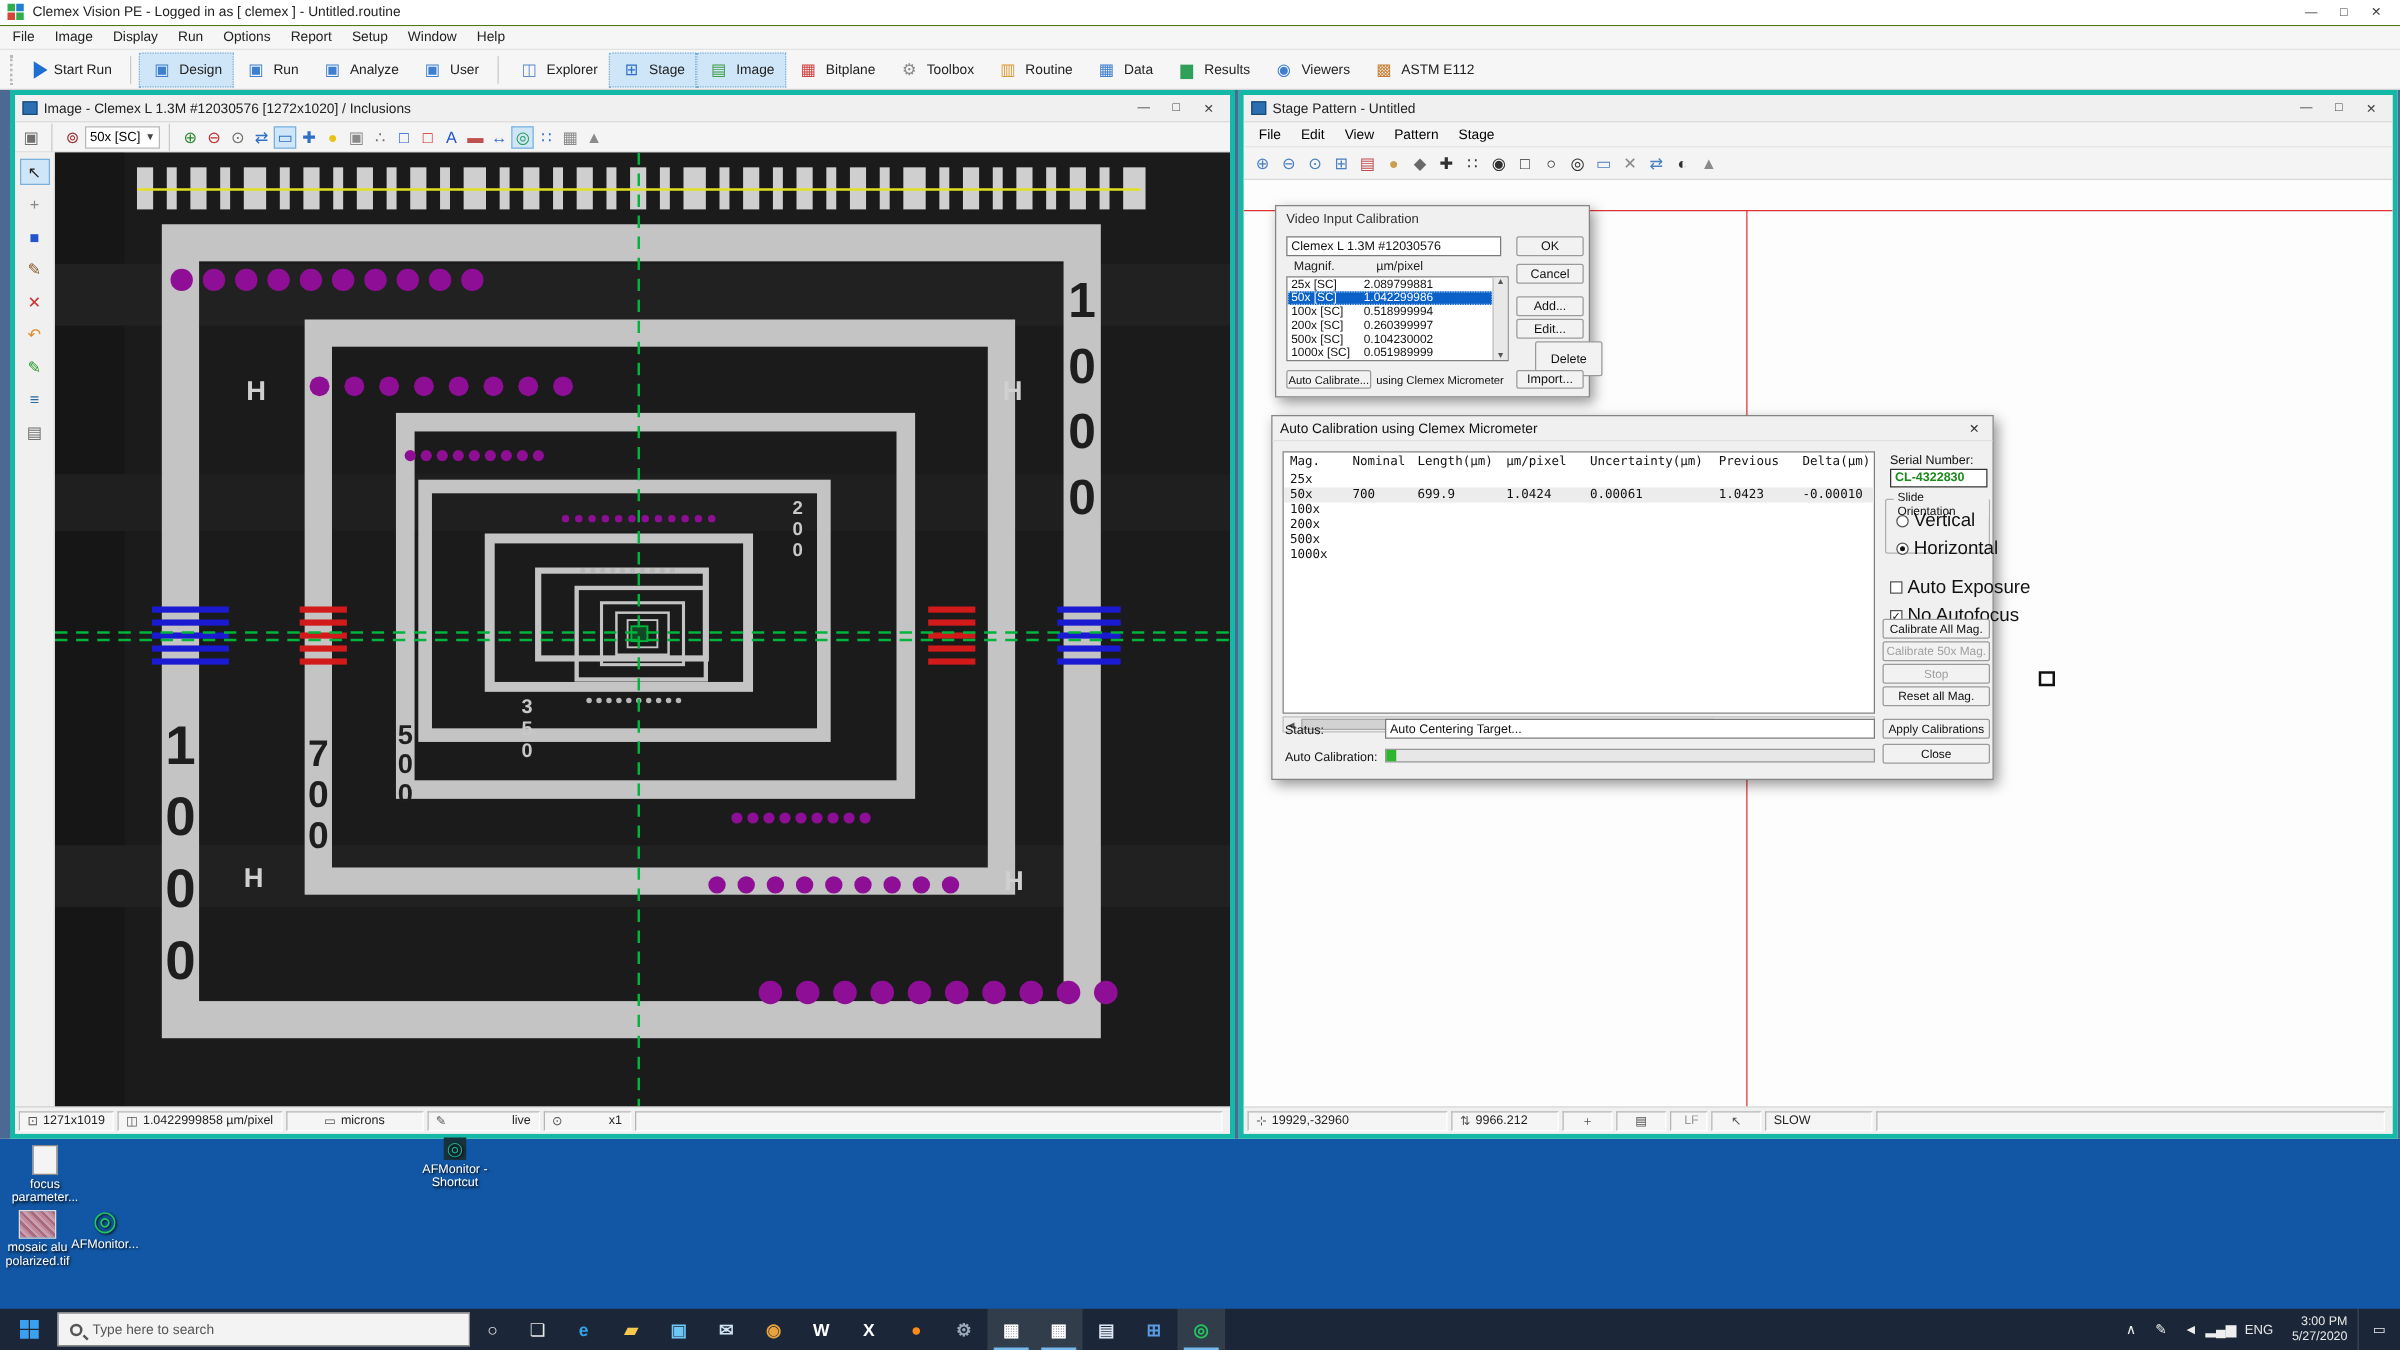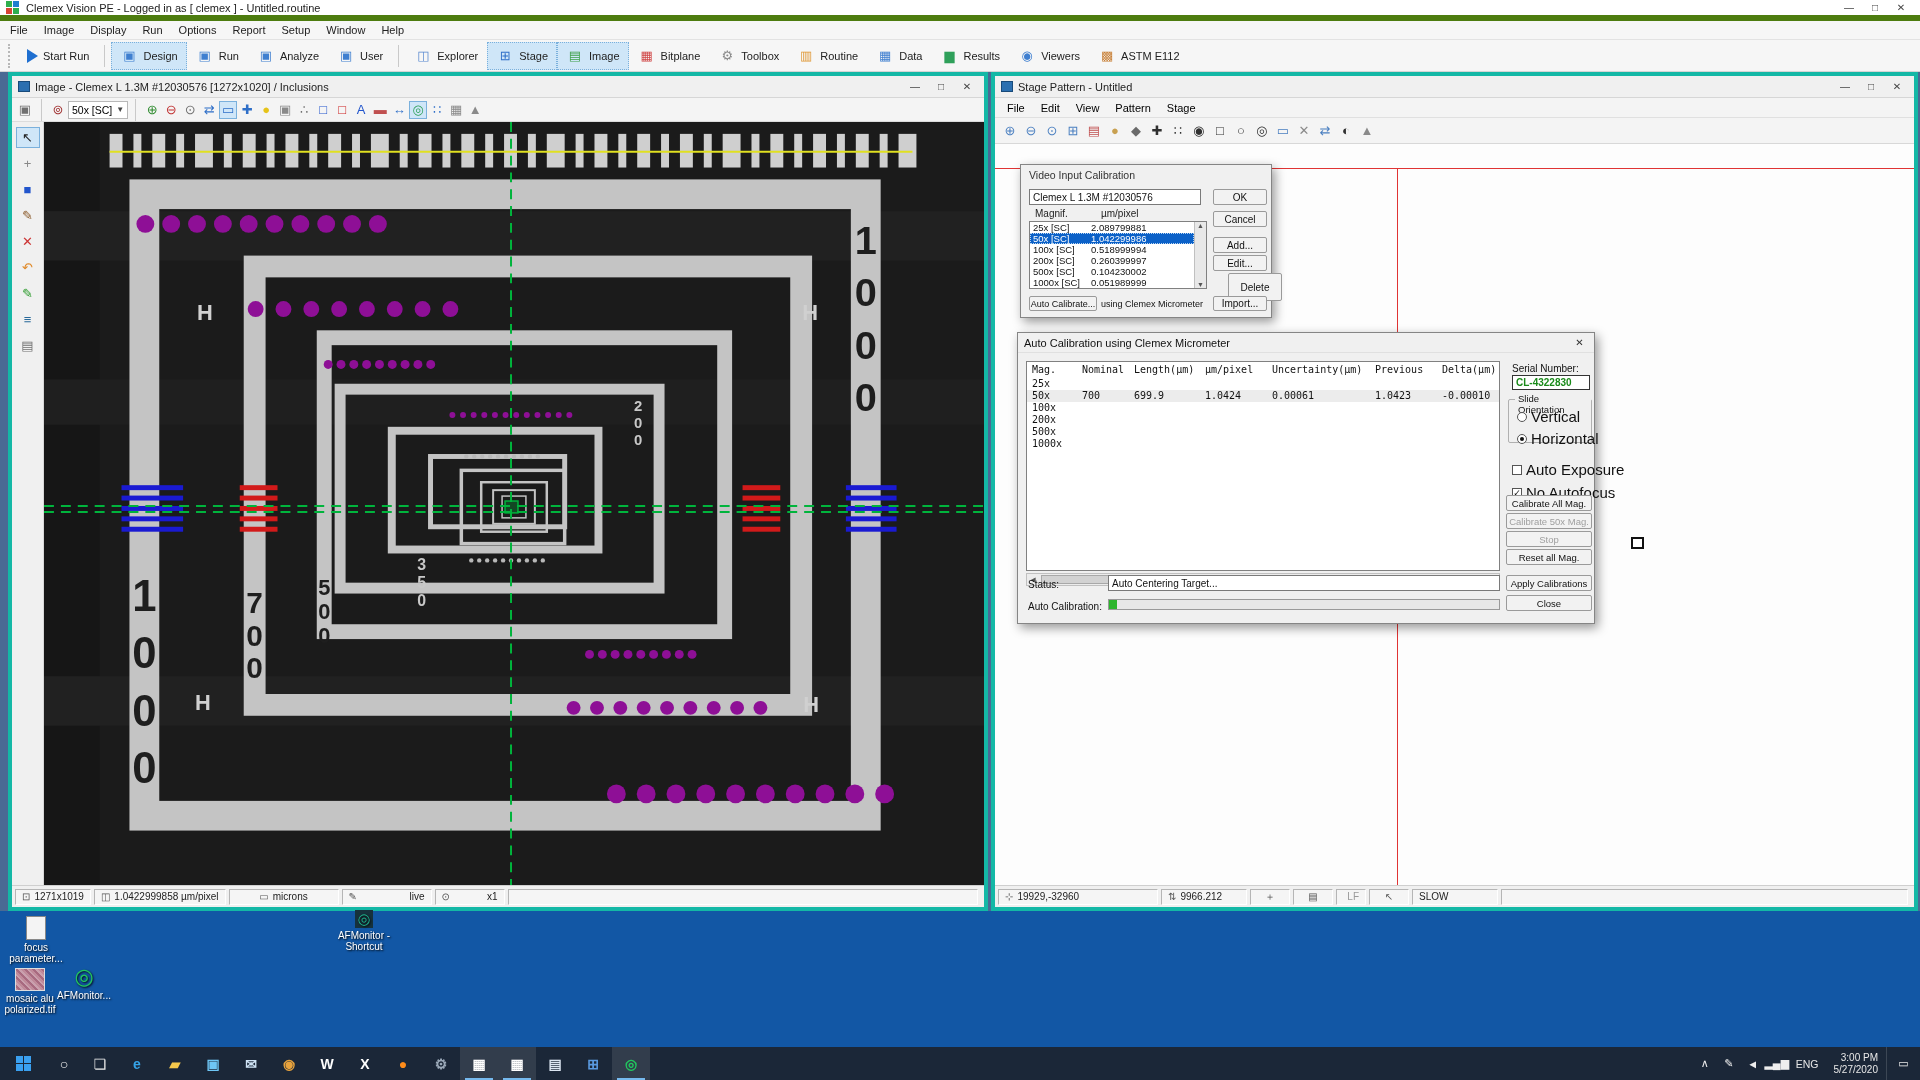--- a/index.html
+++ b/index.html
@@ -1,20 +1,20 @@
 <!DOCTYPE html>
 <html><head>
 <meta charset="utf-8">
 <style>
   *{margin:0;padding:0;box-sizing:border-box;}
   body{font-family:"Liberation Sans",sans-serif;background:#000;}
   .screen{position:relative;width:1920px;height:1080px;background:#1257a5;overflow:hidden;font-family:"Liberation Sans",sans-serif;}
   
   .main-win{position:absolute;left:0;top:0;width:1920px;height:911px;background:#f0f0f0;}
-  .app-titlebar{height:21px;background:#ffffff;display:flex;align-items:center;padding:0 6px;font-size:11px;color:#222;border-bottom:6px solid #4d7c0f;}
+  .app-titlebar{height:21px;background:#ffffff;display:flex;align-items:center;padding:0 6px;font-size:11px;color:#222;border-bottom:1px solid #4d7c0f;}
   .app-logo{width:14px;height:14px;display:grid;grid-template-columns:6px 6px;grid-template-rows:6px 6px;gap:1px;margin-right:6px;}
   .app-logo span:nth-child(1){background:#2fae4e;}.app-logo span:nth-child(2){background:#1f7fd0;}
   .app-logo span:nth-child(3){background:#d84434;}.app-logo span:nth-child(4){background:#2fae4e;}
   .win-controls{margin-left:auto;display:flex;}
   .win-ctl{width:26px;height:17px;display:flex;align-items:center;justify-content:center;font-size:10px;color:#444;}
   .app-menubar{height:19px;background:#f6f6f6;display:flex;align-items:center;font-size:11px;color:#222;border-bottom:1px solid #e2e2e2;padding-left:2px;}
   .menu-item{padding:2px 8px;}
   .app-toolbar{height:32px;background:#f6f6f6;border-bottom:1px solid #d5d5d5;display:flex;align-items:center;padding-left:8px;}
   .grip{width:4px;height:24px;border-left:2px dotted #b8b8b8;margin-right:6px;}
   .tbtn{display:flex;align-items:center;gap:5px;padding:4px 8px;font-size:11px;color:#222;border:1px solid transparent;white-space:nowrap;}
@@ -853,20 +853,24 @@
 
   <div class="taskbar">
     <div class="tb-start">
       <span class="winlogo">
           <span></span>
           <span></span>
           <span></span>
           <span></span>
         </span>
     </div>
+    <div class="tb-search">
+      <span class="mag-glyph"></span>
+      <span>Type here to search</span>
+    </div>
     <div class="tb-btn">○</div>
     <div class="tb-btn">❏</div>
     <div style="display:flex">
 
         <div class="tb-app">
           <span class="aico" style="color: rgb(53, 163, 232);">e</span>
         </div>
 
         <div class="tb-app">
           <span class="aico" style="color: rgb(246, 201, 76);">▰</span>

